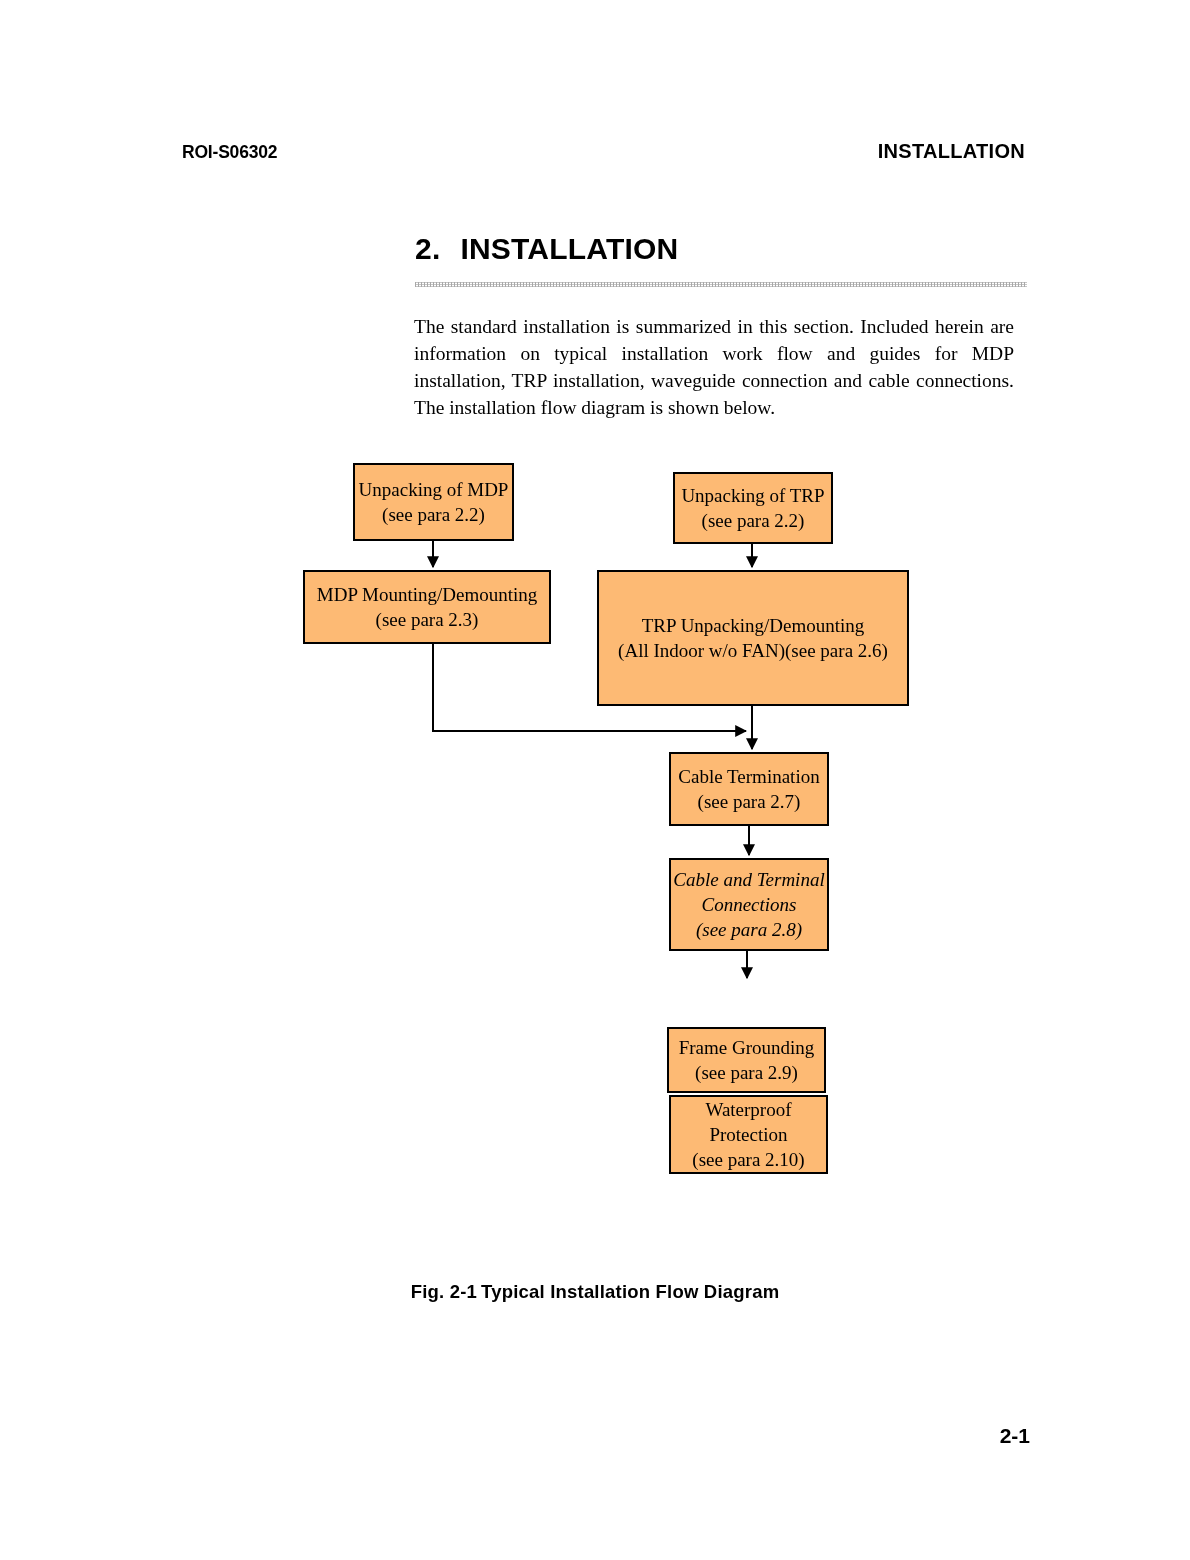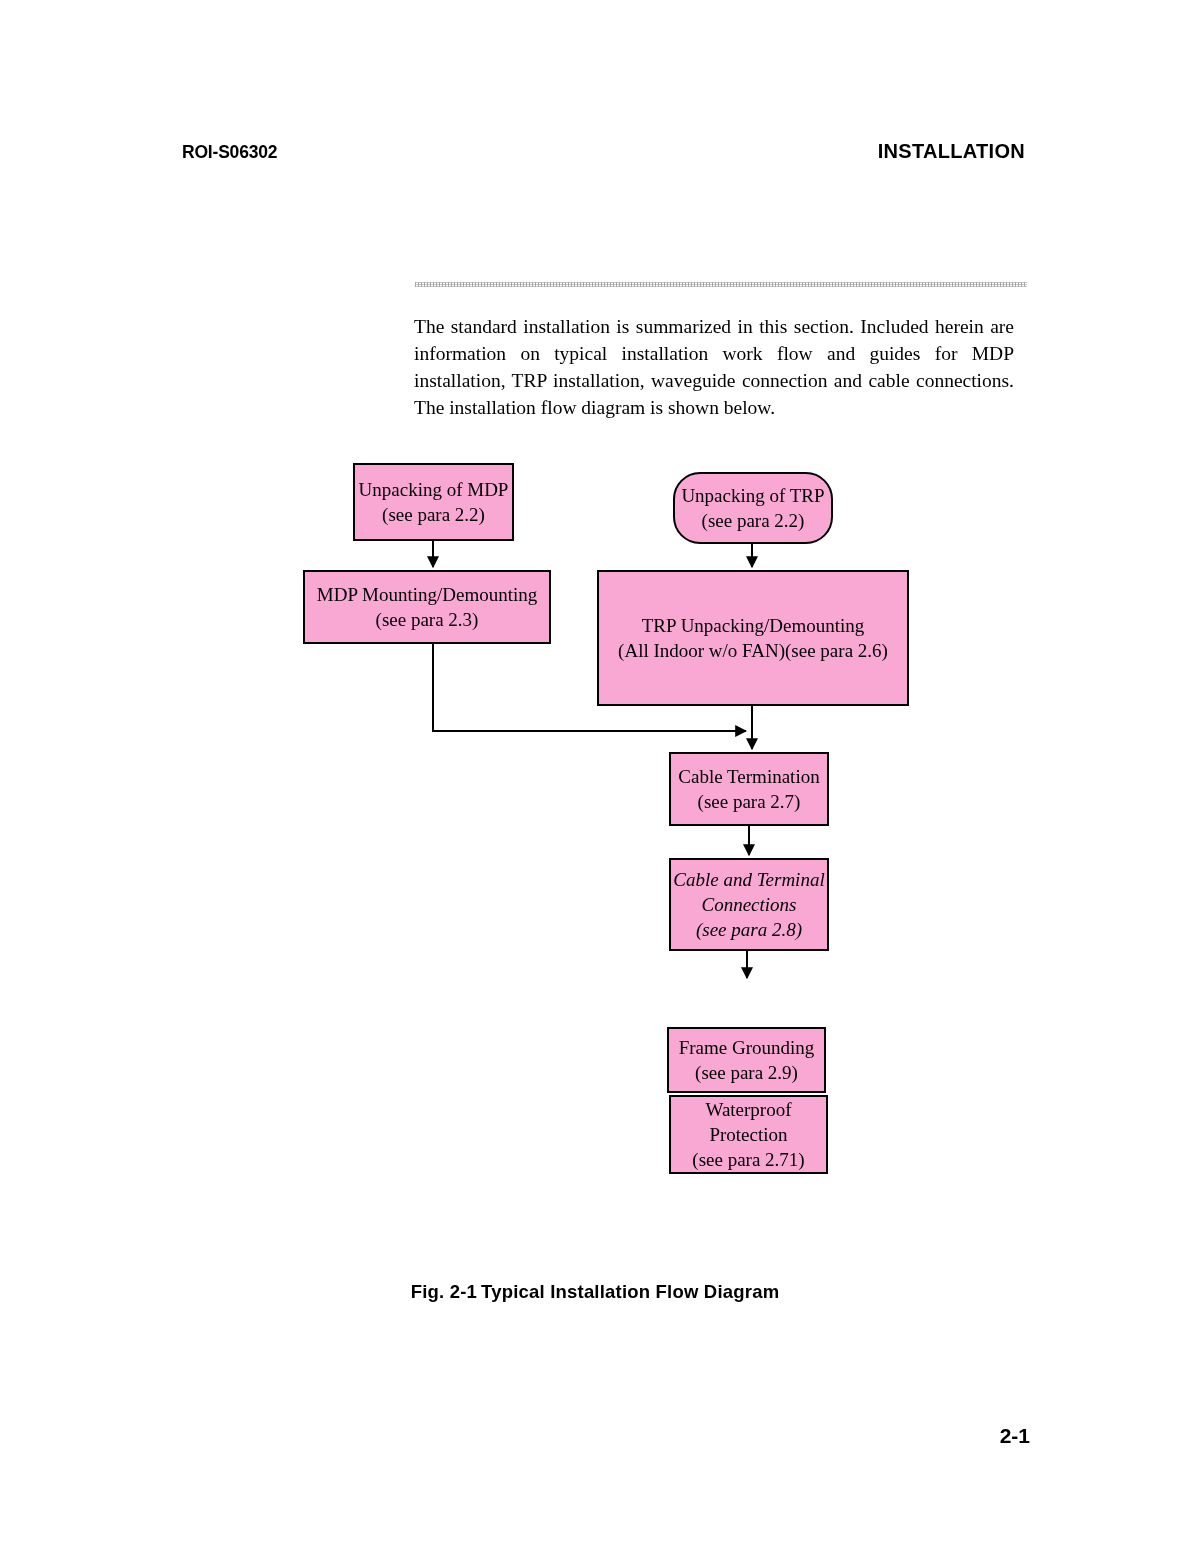--- a/index.html
+++ b/index.html
@@ -81,36 +81,36 @@
     position: absolute;
     left: 0;
     top: 0;
     width: 1190px;
     height: 1560px;
     pointer-events: none;
   }
   .node {
     position: absolute;
     border: 2px solid #000;
-    background: #f9a8d4;
+    background: #fdba74;
     box-sizing: border-box;
     display: flex;
     align-items: center;
     justify-content: center;
     text-align: center;
     font-size: 19px;
     line-height: 25px;
     font-family: "Liberation Serif", "DejaVu Serif", serif;
   }
   .node .lines { width: 100%; padding: 0 4px; }
   .node .ln { display: block; white-space: nowrap; }
 
   
   #n-unpack-mdp  { left: 353px; top: 463px;  width: 161px; height: 78px; }
-  #n-unpack-trp  { left: 673px; top: 472px;  width: 160px; height: 72px; border-radius: 27px; }
+  #n-unpack-trp  { left: 673px; top: 472px;  width: 160px; height: 72px; }
   #n-mount-mdp   { left: 303px; top: 570px;  width: 248px; height: 74px; }
   #n-mount-trp   { left: 597px; top: 570px;  width: 312px; height: 136px; }
   #n-cable-term  { left: 669px; top: 752px;  width: 160px; height: 74px; }
   #n-cable-conn  { left: 669px; top: 858px;  width: 160px; height: 93px; font-style: italic; }
   #n-frame-gnd   { left: 667px; top: 1027px;  width: 159px; height: 66px; }
   #n-waterproof  { left: 669px; top: 1095px; width: 159px; height: 79px; }
 
   
   .caption {
     position: absolute;
@@ -134,20 +134,23 @@
   }
 </style>
 </head>
 <body>
 
 <div class="page">
 
   <div class="head-left">ROI-S06302</div>
   <div class="head-right">INSTALLATION</div>
 
+  <div class="sec-title">
+    <span class="num">2.</span><span>INSTALLATION</span>
+  </div>
 
   <div class="rule"></div>
 
   <div class="body-para">The standard installation is summarized in this section. Included herein are information on typical installation work flow and guides for MDP installation, TRP installation, waveguide connection and cable connections. The installation flow diagram is shown below.</div>
 
   <svg class="diagram" viewBox="0 0 1190 1560" width="1190" height="1560">
     <defs>
       <marker id="arrow" viewBox="0 0 10 10" refX="9" refY="5" markerWidth="6" markerHeight="6" orient="auto-start-reverse">
         <path d="M 0 0 L 10 5 L 0 10 z" fill="#000"></path>
       </marker>
@@ -215,21 +218,21 @@
     <span class="lines">
       <span class="ln">Frame Grounding</span>
       <span class="ln">(see para 2.9)</span>
     </span>
   </div>
 
   <div class="node" id="n-waterproof">
     <span class="lines">
       <span class="ln">Waterproof</span>
       <span class="ln">Protection</span>
-      <span class="ln">(see para 2.71)</span>
+      <span class="ln">(see para 2.10)</span>
     </span>
   </div>
 
   <div class="caption">
     <span class="cap-num">Fig. 2-1</span><span>Typical Installation Flow Diagram</span>
   </div>
 
   <div class="folio">2-1</div>
 
 </div>

